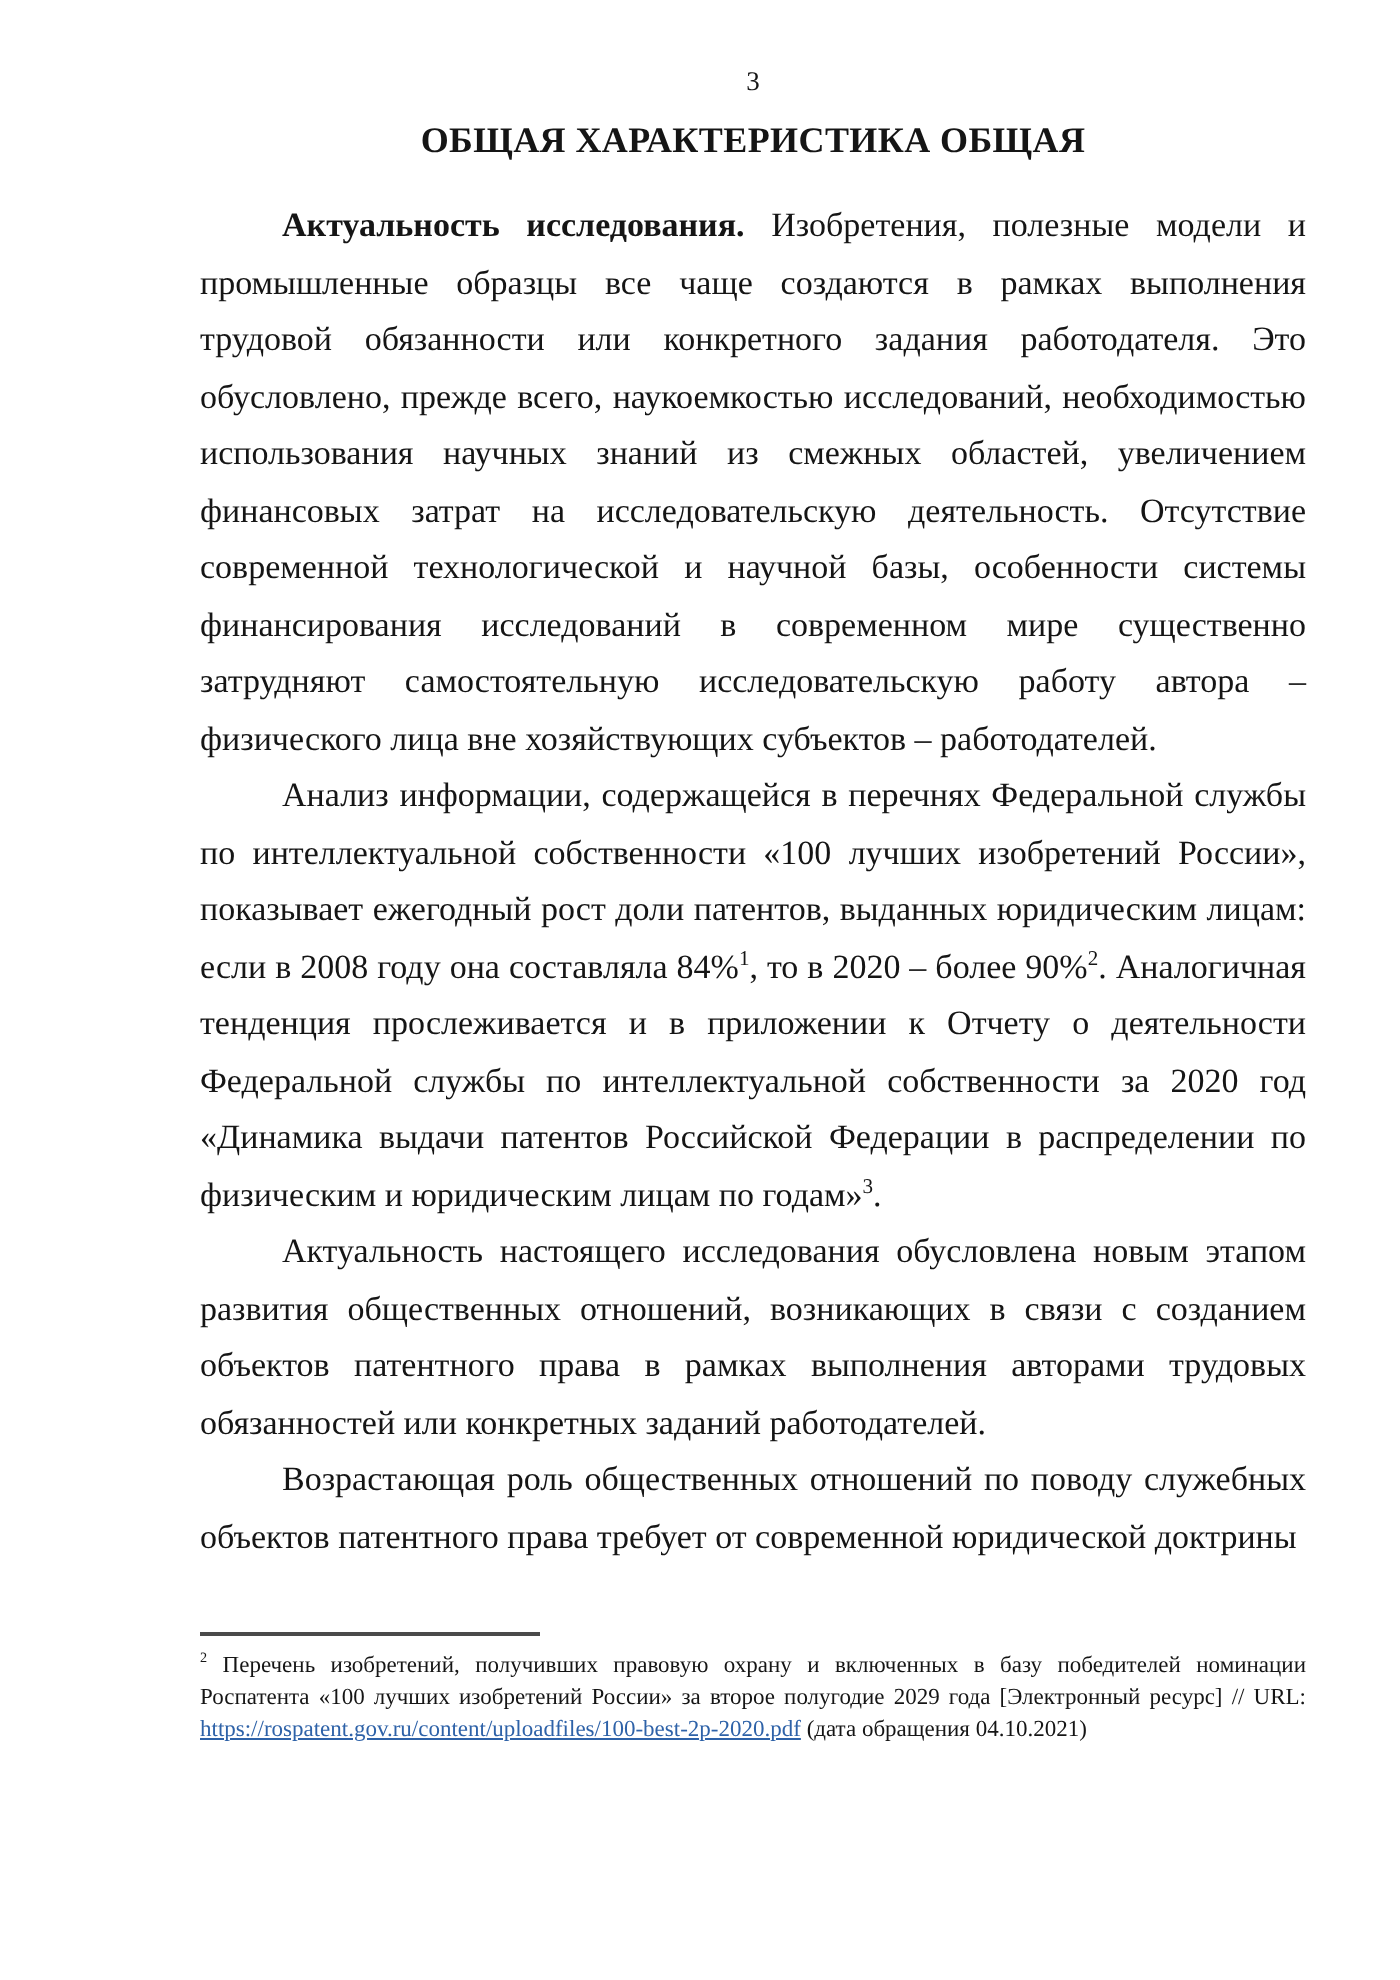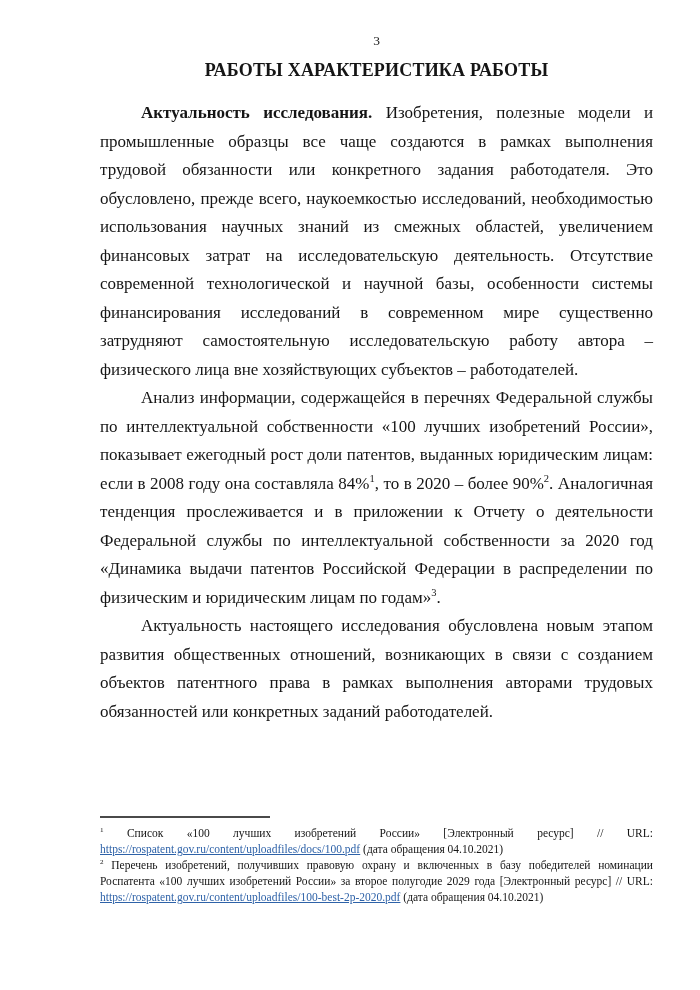--- a/index.html
+++ b/index.html
@@ -74,25 +74,25 @@
     text-decoration: underline;
     cursor: pointer;
   }
 </style>
 </head>
 <body>
 
 <div class="page">
   <div class="content">
     <div class="page-number">3</div>
-    <h1 class="doc-title">РАБОТЫ ХАРАКТЕРИСТИКА РАБОТЫ</h1>
+    <h1 class="doc-title">ОБЩАЯ ХАРАКТЕРИСТИКА ОБЩАЯ</h1>
     <div class="body-text">
       <p class="para"><strong>Актуальность исследования.</strong><span> Изобретения, полезные модели и промышленные образцы все чаще создаются в рамках выполнения трудовой обязанности или конкретного задания работодателя. Это обусловлено, прежде всего, наукоемкостью исследований, необходимостью использования научных знаний из смежных областей, увеличением финансовых затрат на исследовательскую деятельность. Отсутствие современной технологической и научной базы, особенности системы финансирования исследований в современном мире существенно затрудняют самостоятельную исследовательскую работу автора – физического лица вне хозяйствующих субъектов – работодателей.</span></p>
       <p class="para"><span>Анализ информации, содержащейся в перечнях Федеральной службы по интеллектуальной собственности «100 лучших изобретений России», показывает ежегодный рост доли патентов, выданных юридическим лицам: если в 2008 году она составляла 84%</span><sup class="fn-ref">1</sup><span>, то в 2020 – более 90%</span><sup class="fn-ref">2</sup><span>. Аналогичная тенденция прослеживается и в приложении к Отчету о деятельности Федеральной службы по интеллектуальной собственности за 2020 год «Динамика выдачи патентов Российской Федерации в распределении по физическим и юридическим лицам по годам»</span><sup class="fn-ref">3</sup><span>.</span></p>
       <p class="para"><span>Актуальность настоящего исследования обусловлена новым этапом развития общественных отношений, возникающих в связи с созданием объектов патентного права в рамках выполнения авторами трудовых обязанностей или конкретных заданий работодателей.</span></p>
+      <p class="para"><span>Возрастающая роль общественных отношений по поводу служебных объектов патентного права требует от современной юридической доктрины</span></p>
     </div>
   </div>
   <div class="footnote-area">
     <div class="footnote-sep"></div>
-    <p class="footnote"><sup class="fn-ref">1</sup><span> Список «100 лучших изобретений России» [Электронный ресурс] // URL: </span><a class="doc-link">https://rospatent.gov.ru/content/uploadfiles/docs/100.pdf</a><span> (дата обращения 04.10.2021)</span></p>
     <p class="footnote"><sup class="fn-ref">2</sup><span> Перечень изобретений, получивших правовую охрану и включенных в базу победителей номинации Роспатента «100 лучших изобретений России» за второе полугодие 2029 года [Электронный ресурс] // URL: </span><a class="doc-link">https://rospatent.gov.ru/content/uploadfiles/100-best-2p-2020.pdf</a><span> (дата обращения 04.10.2021)</span></p>
   </div>
 </div>
 
 </body></html>

